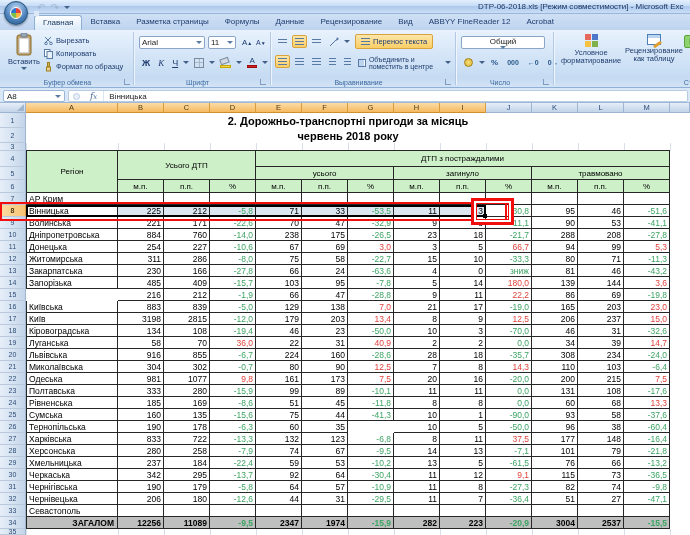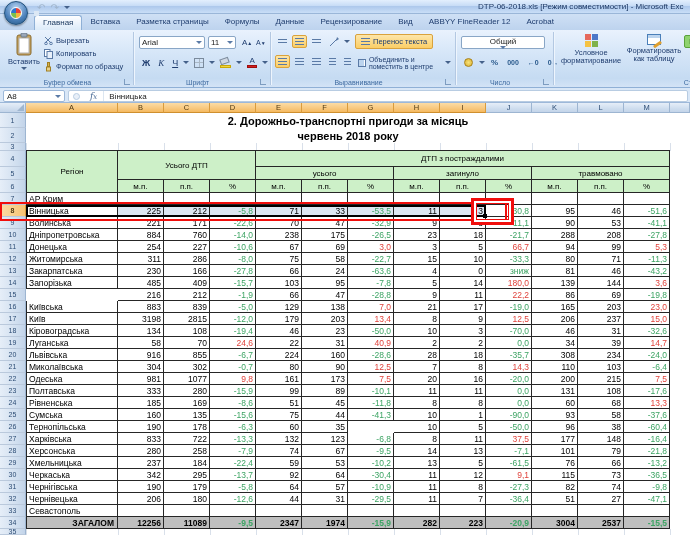--- a/index.html
+++ b/index.html
@@ -283,21 +283,21 @@
             <i style="background:#4d77c8;"></i>
             <i style="background:#f5c242;"></i>
             <i style="background:#7fb24c;"></i>
         </span>
         <span style="margin-top:2px;white-space:normal;line-height:8px;">Условное форматирование</span>
       </div>
       <div class="bigbtn" style="left:70px;top:4px;width:56px;text-align:center;">
         <span class="table-ic">
             <span class="brush-diag"></span>
           </span>
-        <span style="margin-top:2px;white-space:normal;line-height:8px;">Форматировать как таблицу</span>
+        <span style="margin-top:2px;white-space:normal;line-height:8px;">Рецензирование как таблицу</span>
       </div>
       <div class="styletile" style="position:absolute;left:128px;top:5px;">
         <span>Р</span>
       </div>
       <div class="rglabel" style="left:110px;right:-20px;">Ст</div>
     </div>
   </div>
 
   <div class="fbar">
     <div class="namebox">
@@ -563,21 +563,21 @@
       <div class="abs cell num" style="left: 348px; top: 222px; width: 46px; height: 12px; color: rgb(61, 164, 100);">-50,0</div>
       <div class="abs cell num" style="left: 394px; top: 222px; width: 46px; height: 12px;">10</div>
       <div class="abs cell num" style="left: 440px; top: 222px; width: 46px; height: 12px;">3</div>
       <div class="abs cell num" style="left: 486px; top: 222px; width: 46px; height: 12px; color: rgb(61, 164, 100);">-70,0</div>
       <div class="abs cell num" style="left: 532px; top: 222px; width: 46px; height: 12px;">46</div>
       <div class="abs cell num" style="left: 578px; top: 222px; width: 46px; height: 12px;">31</div>
       <div class="abs cell num" style="left: 624px; top: 222px; width: 46px; height: 12px; color: rgb(61, 164, 100);">-32,6</div>
       <div class="abs cell txt leftedge" style="left: 26px; top: 234px; width: 92px; height: 12px; background: rgb(255, 255, 255);">Луганська</div>
       <div class="abs cell num" style="left: 118px; top: 234px; width: 46px; height: 12px;">58</div>
       <div class="abs cell num" style="left: 164px; top: 234px; width: 46px; height: 12px;">70</div>
-      <div class="abs cell num" style="left: 210px; top: 234px; width: 46px; height: 12px; color: rgb(224, 67, 60);">24,6</div>
+      <div class="abs cell num" style="left: 210px; top: 234px; width: 46px; height: 12px; color: rgb(224, 67, 60);">36,0</div>
       <div class="abs cell num" style="left: 256px; top: 234px; width: 46px; height: 12px;">22</div>
       <div class="abs cell num" style="left: 302px; top: 234px; width: 46px; height: 12px;">31</div>
       <div class="abs cell num" style="left: 348px; top: 234px; width: 46px; height: 12px; color: rgb(224, 67, 60);">40,9</div>
       <div class="abs cell num" style="left: 394px; top: 234px; width: 46px; height: 12px;">2</div>
       <div class="abs cell num" style="left: 440px; top: 234px; width: 46px; height: 12px;">2</div>
       <div class="abs cell num" style="left: 486px; top: 234px; width: 46px; height: 12px; color: rgb(61, 164, 100);">0,0</div>
       <div class="abs cell num" style="left: 532px; top: 234px; width: 46px; height: 12px;">34</div>
       <div class="abs cell num" style="left: 578px; top: 234px; width: 46px; height: 12px;">39</div>
       <div class="abs cell num" style="left: 624px; top: 234px; width: 46px; height: 12px; color: rgb(224, 67, 60);">14,7</div>
       <div class="abs cell txt leftedge" style="left: 26px; top: 246px; width: 92px; height: 12px; background: rgb(255, 255, 255);">Львівська</div>

